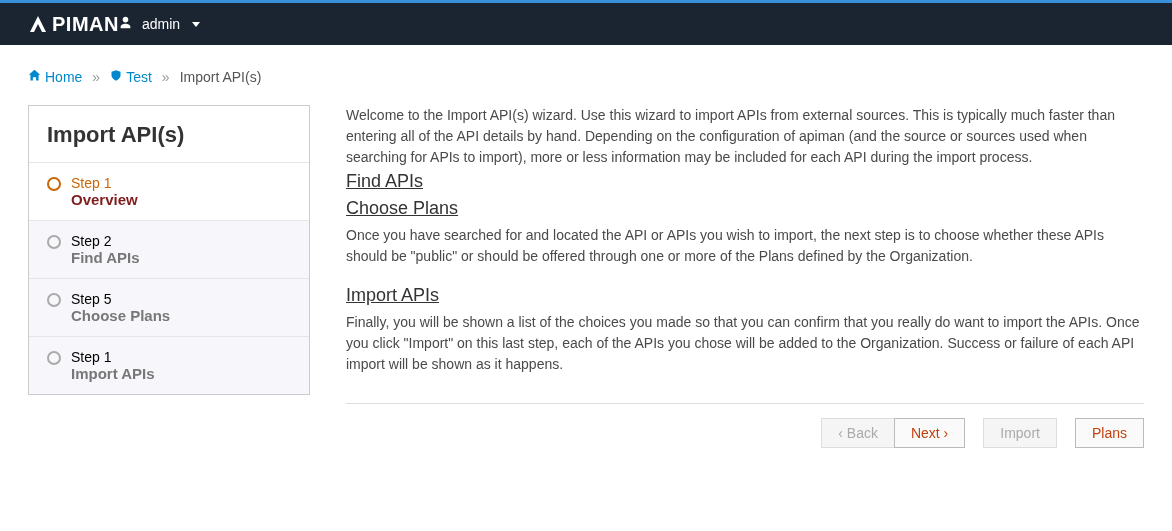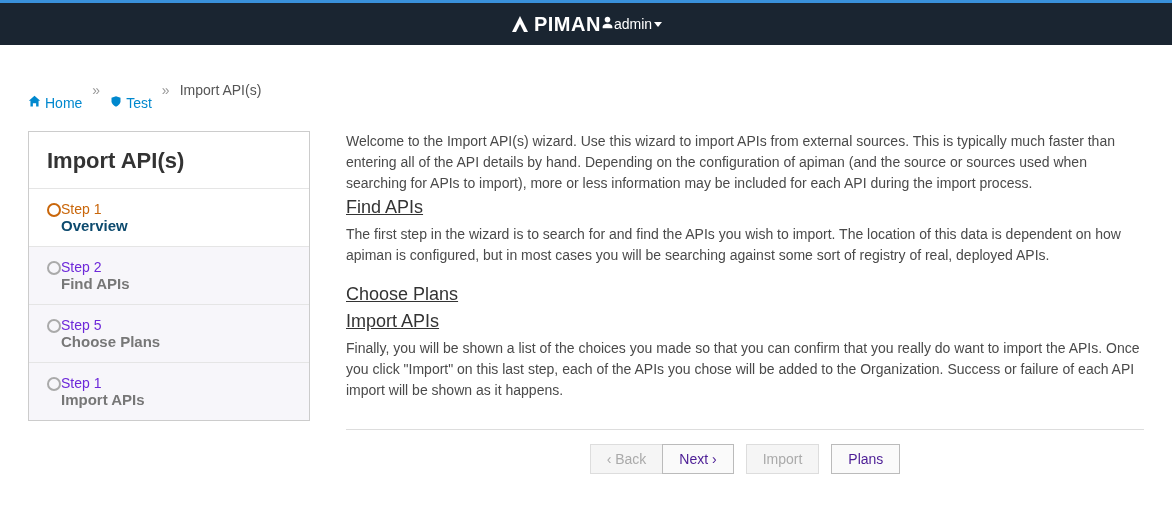--- a/index.html
+++ b/index.html
@@ -10,38 +10,38 @@
       background: #fff;
     }
     .topbar-border { height: 3px; background: #3991db; }
     .navbar {
       background: #1a2531;
       color: #fff;
       height: 42px;
       display: flex;
       align-items: center;
       padding: 0 28px;
-      justify-content: center;
+      justify-content: flex-start;
     }
     .logo {
       font-weight: 700;
       font-size: 20px;
       letter-spacing: 0.5px;
       display: flex;
       align-items: center;
       gap: 2px;
     }
     .logo-icon {
       display: inline-flex;
       margin-right: 2px;
     }
     .user-menu {
       display: flex;
       align-items: center;
-      gap: 0;
+      gap: 10px;
       cursor: pointer;
       font-size: 14px;
     }
     .container {
       padding: 24px 28px;
     }
     .breadcrumb {
       display: flex;
       align-items: center;
       gap: 10px;
@@ -49,21 +49,20 @@
       margin-bottom: 20px;
       color: #777;
       flex-wrap: wrap;
     }
     .breadcrumb a {
       color: #0088ce;
       text-decoration: none;
       display: flex;
       align-items: center;
       gap: 4px;
-      margin-top: 26px;
     }
     .breadcrumb .sep { color: #999; }
     .breadcrumb .current { color: #555; }
     .layout {
       display: flex;
       gap: 36px;
       align-items: flex-start;
     }
     .sidebar {
       width: 282px;
@@ -76,39 +75,40 @@
       font-weight: 600;
       padding: 16px 18px 14px;
       color: #333;
     }
     .step {
       border-top: 1px solid #e5e5e5;
       padding: 12px 18px 12px 18px;
       background: #f7f6fa;
       display: flex;
       align-items: flex-start;
+      gap: 10px;
       cursor: default;
     }
     .step.active {
       background: #fff;
     }
     .step-circle {
       width: 14px;
       height: 14px;
       border-radius: 50%;
       border: 2px solid #aaa;
       flex-shrink: 0;
       margin-top: 2px;
     }
     .step.active .step-circle { border-color: #c9660a; }
     .step-text { display: flex; flex-direction: column; }
-    .step-num { color: #6d28d9; font-size: 14px; }
+    .step-num { color: #000000; font-size: 14px; }
     .step-label { color: #777; font-weight: 600; font-size: 15px; }
     .step.active .step-num { color: #c9660a; }
-    .step.active .step-label { color: #0c4a6e; font-weight: 700; }
+    .step.active .step-label { color: #7f1d1d; font-weight: 700; }
     .main {
       flex: 1;
       min-width: 0;
       color: #4a4a4a;
     }
     .main p.intro {
       margin-bottom: 3px;
       line-height: 1.5;
     }
     .section h3 {
@@ -121,30 +121,30 @@
     .section p {
       line-height: 1.5;
       margin-bottom: 18px;
     }
     .divider {
       border-top: 1px solid #ddd;
       margin: 28px 0 14px;
     }
     .actions {
       display: flex;
-      justify-content: center;
-      gap: 12px;
+      justify-content: flex-end;
+      gap: 18px;
     }
     .btn {
       padding: 6px 16px;
       border: 1px solid #bbb;
       background: #fafafa;
       font-size: 14px;
       cursor: pointer;
-      color: #4c1d95;
+      color: #c2410c;
     }
     .btn:disabled, .btn.disabled {
       color: #aaa;
       cursor: not-allowed;
       background: #f5f5f5;
       border-color: #ddd;
     }
     .btn-group {
       display: flex;
     }
@@ -243,25 +243,25 @@
           <span class="step-label">Import APIs</span>
         </span>
       </div>
     </div>
 
     <div class="main">
       <p class="intro">Welcome to the Import API(s) wizard. Use this wizard to import APIs from external sources. This is typically much faster than entering all of the API details by hand. Depending on the configuration of apiman (and the source or sources used when searching for APIs to import), more or less information may be included for each API during the import process.</p>
 
       <div class="section">
         <h3>Find APIs</h3>
-        <p>The first step in the wizard is to search for and find the APIs you wish to import. The location of this data is dependent on how apiman is configured, but in most cases you will be searching against some sort of registry of real, deployed APIs.</p>
       </div>
 
       <div class="section">
         <h3>Choose Plans</h3>
+        <p>Once you have searched for and located the API or APIs you wish to import, the next step is to choose whether these APIs should be "public" or should be offered through one or more of the Plans defined by the Organization.</p>
       </div>
 
       <div class="section">
         <h3>Import APIs</h3>
         <p>Finally, you will be shown a list of the choices you made so that you can confirm that you really do want to import the APIs. Once you click "Import" on this last step, each of the APIs you chose will be added to the Organization. Success or failure of each API import will be shown as it happens.</p>
       </div>
 
       <div class="divider"></div>
 
       <div class="actions">

